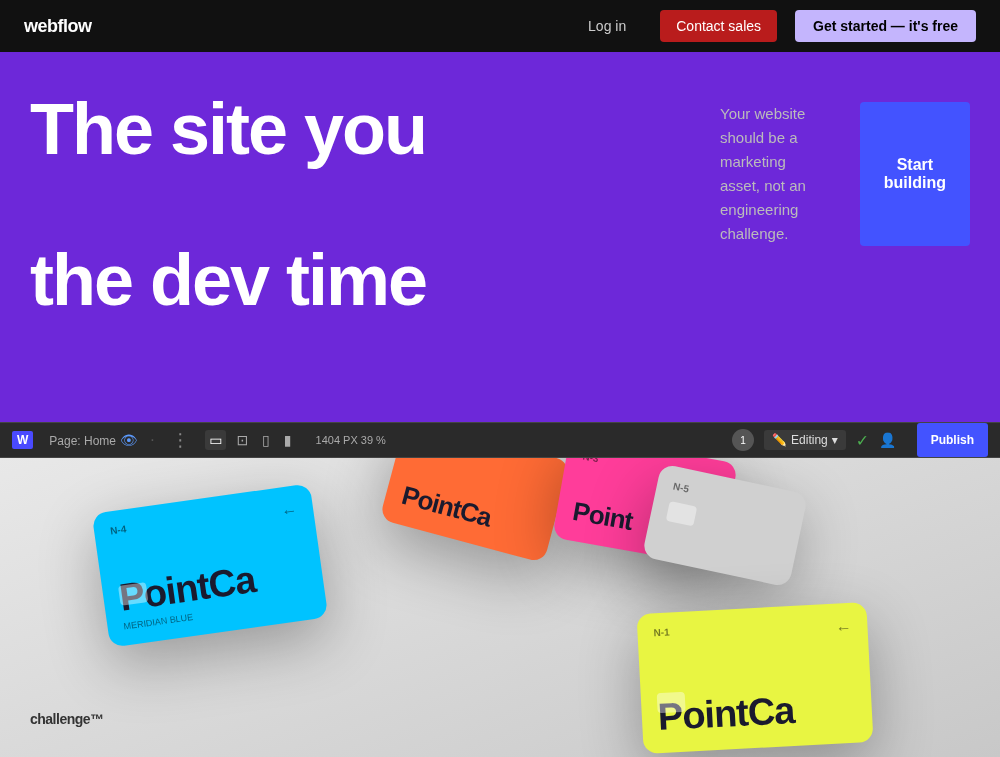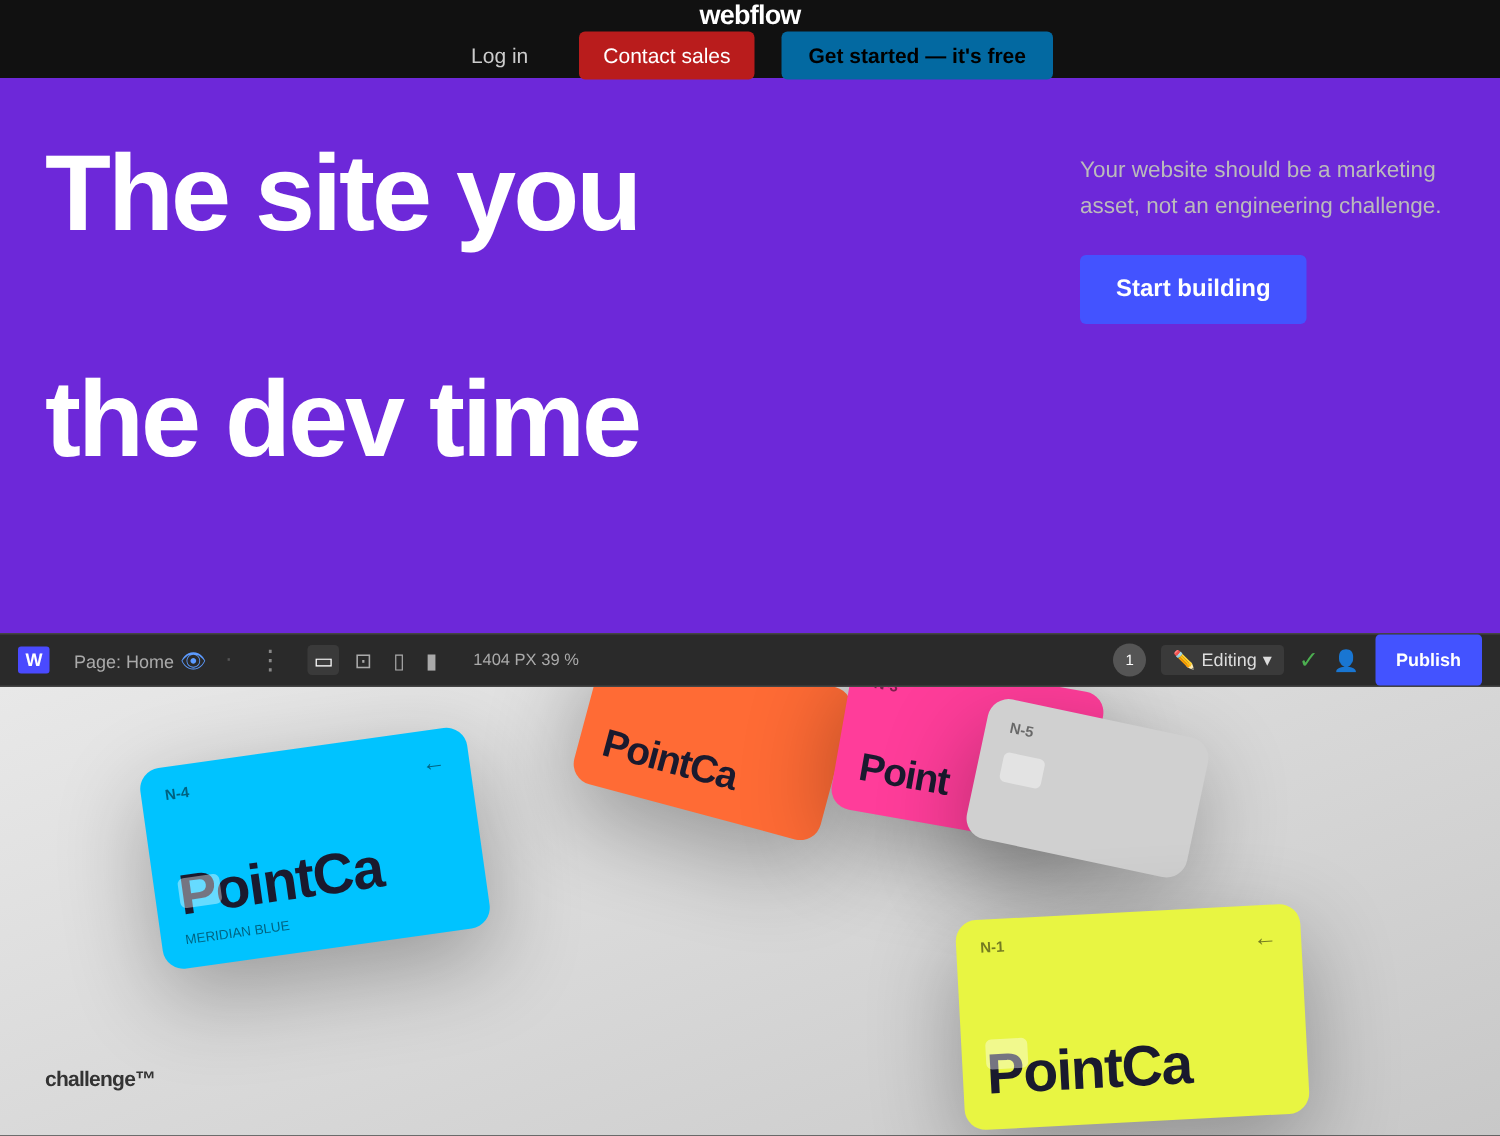--- a/index.html
+++ b/index.html
@@ -2,53 +2,53 @@
 <html><head>
   <meta charset="utf-8">
   <style>
     * { margin: 0; padding: 0; box-sizing: border-box; }
     body { font-family: -apple-system, BlinkMacSystemFont, 'Segoe UI', sans-serif; width: 1000px; height: 757px; overflow: hidden; background: #000; }
 
     
     .navbar {
       position: absolute; top: 0; left: 0; right: 0; height: 52px;
       background: #111; display: flex; align-items: center; justify-content: space-between;
-      padding: 0 24px; z-index: 100; flex-direction: column;
+      padding: 0 24px; z-index: 100;
     }
     .nav-logo {
       color: #fff; font-size: 18px; font-weight: 700; letter-spacing: -0.5px;
     }
     .nav-right { display: flex; align-items: center; gap: 18px; }
     .nav-login {
       background: transparent; border: none; color: #ccc; font-size: 14px;
       cursor: pointer; padding: 8px 16px; border-radius: 4px;
     }
     .nav-contact {
       background: #b91c1c; border: none; color: #fff; font-size: 14px;
       cursor: pointer; padding: 8px 16px; border-radius: 4px;
     }
     .nav-started {
-      background: #0369a1; border: none; color: #000; font-size: 14px; font-weight: 600;
+      background: #c4b5fd; border: none; color: #000; font-size: 14px; font-weight: 600;
       cursor: pointer; padding: 8px 18px; border-radius: 4px; text-align: center;
     }
 
     
     .hero {
       position: absolute; top: 52px; left: 0; right: 0; height: 370px;
       background: #6d28d9; display: flex; align-items: flex-start; padding: 40px 0 0 0;
     }
     .hero-left {
       flex: 1; padding: 0 30px;
     }
     .hero-title {
       color: #fff; font-size: 72px; font-weight: 900; line-height: 1.05;
       letter-spacing: -2px;
     }
     .hero-right {
-      width: 300px; padding: 10px 30px 0 20px; display: flex; flex-direction: column; gap: 20px;
+      width: 300px; padding: 10px 30px 0 20px; display: flex; flex-direction: row; gap: 36px;
     }
     .hero-desc {
       color: #bbb; font-size: 15px; line-height: 1.6;
     }
     .hero-cta {
       background: #4353ff; border: none; color: #fff; font-size: 16px; font-weight: 700;
       padding: 14px 24px; border-radius: 4px; cursor: pointer; width: fit-content;
     }
 
     
@@ -87,21 +87,21 @@
       background: #3a3a3a; padding: 3px 8px; border-radius: 3px;
     }
     .toolbar-check {
       color: #4caf50; font-size: 16px;
     }
     .toolbar-user-icon {
       color: #aaa; font-size: 14px;
     }
     .toolbar-publish {
       background: #4353ff; border: none; color: #fff; font-size: 12px; font-weight: 600;
-      padding: 10px 14px; border-radius: 3px; cursor: pointer;
+      padding: 10px 14px; border-radius: 3px; cursor: pointer; margin-left: 10px;
     }
 
     
     .showcase {
       position: absolute; top: 458px; left: 0; right: 0; bottom: 0;
       background: linear-gradient(160deg, #e8e8e8 0%, #c8c8c8 100%);
       overflow: hidden;
     }
 
     

